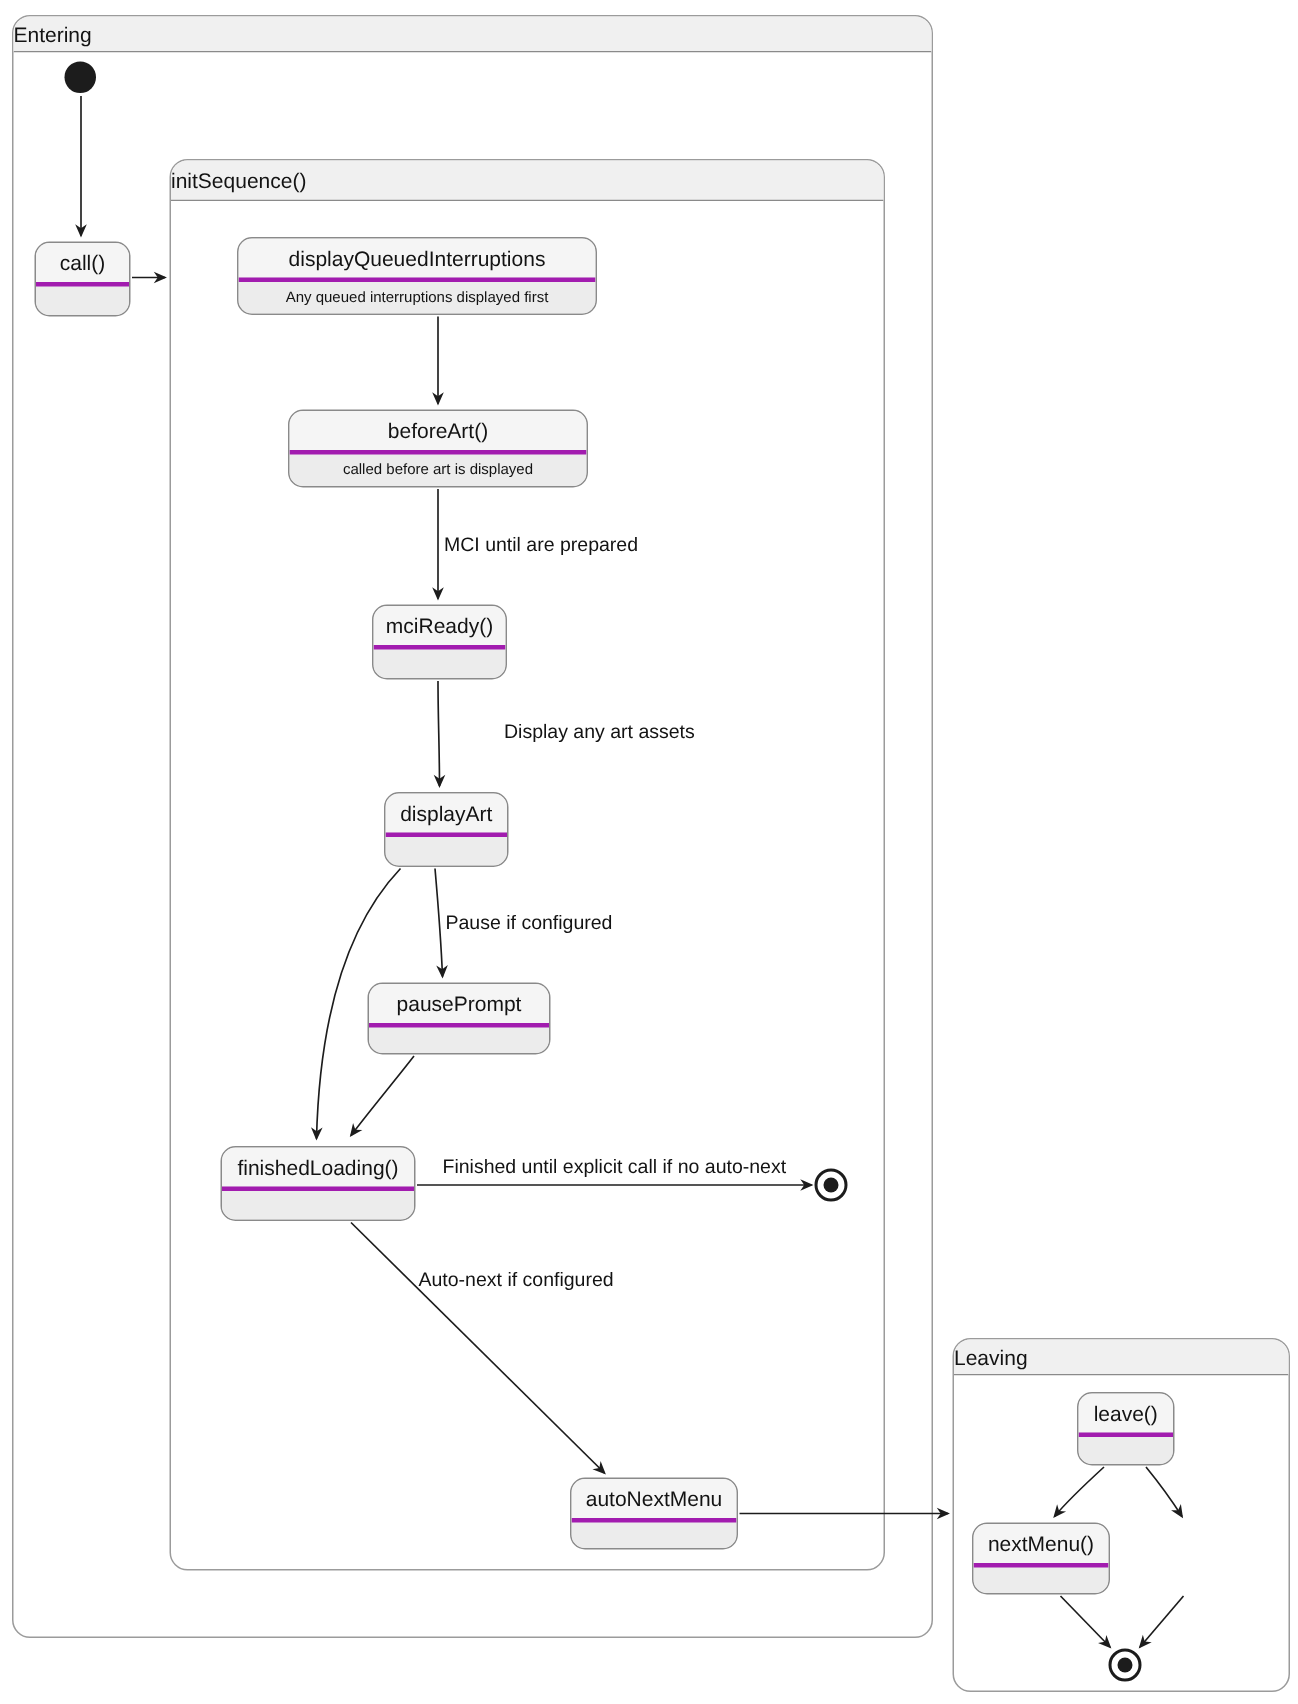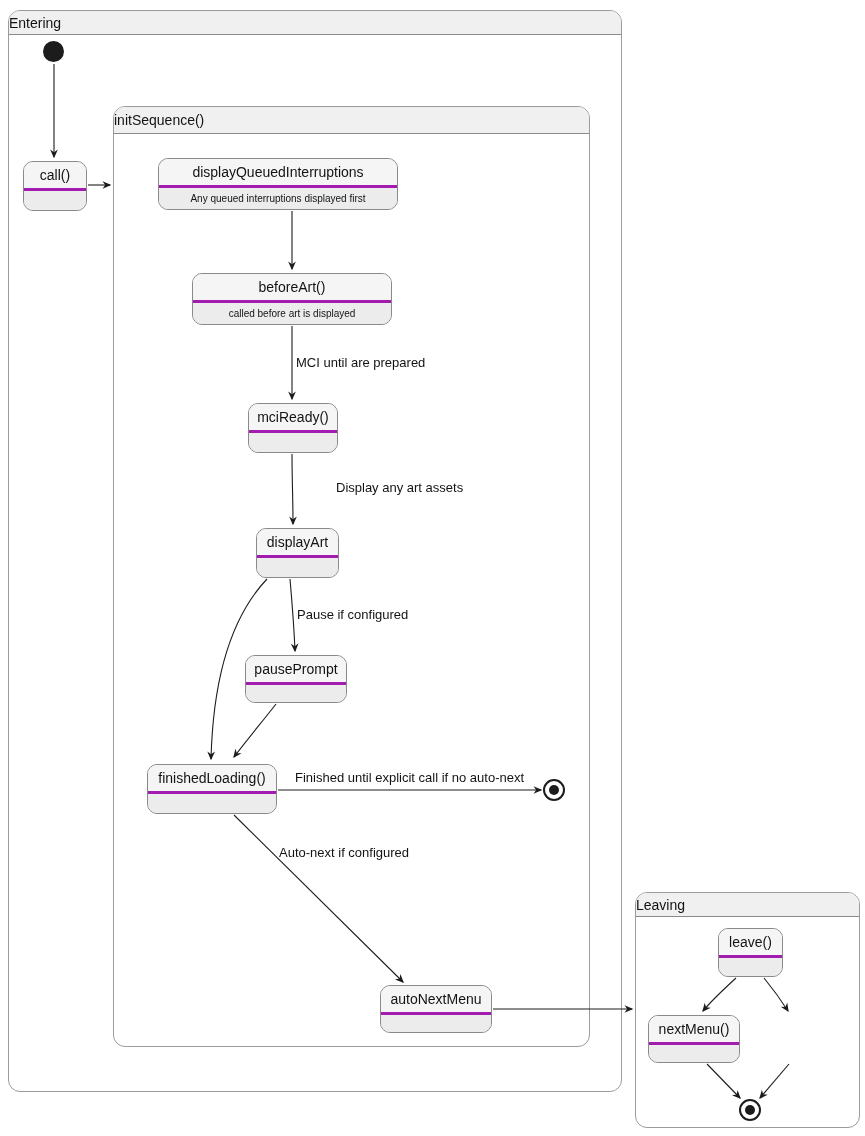--- a/index.html
+++ b/index.html
@@ -158,21 +158,21 @@
   <div class="state" style="left:248px; top:403px; width:90px; height:50px;">
     <div class="state-title">mciReady()</div>
     <div class="state-body"></div>
   </div>
 
   <div class="state" style="left:256px; top:528px; width:83px; height:50px;">
     <div class="state-title">displayArt</div>
     <div class="state-body"></div>
   </div>
 
-  <div class="state" style="left:245px; top:655px; width:102px; height:48px;">
+  <div class="state" style="left:245px; top:655px; width:122px; height:48px;">
     <div class="state-title">pausePrompt</div>
     <div class="state-body"></div>
   </div>
 
   <div class="state" style="left:147px; top:764px; width:130px; height:50px;">
     <div class="state-title">finishedLoading()</div>
     <div class="state-body"></div>
   </div>
 
   <div class="state" style="left:380px; top:985px; width:112px; height:48px;">

